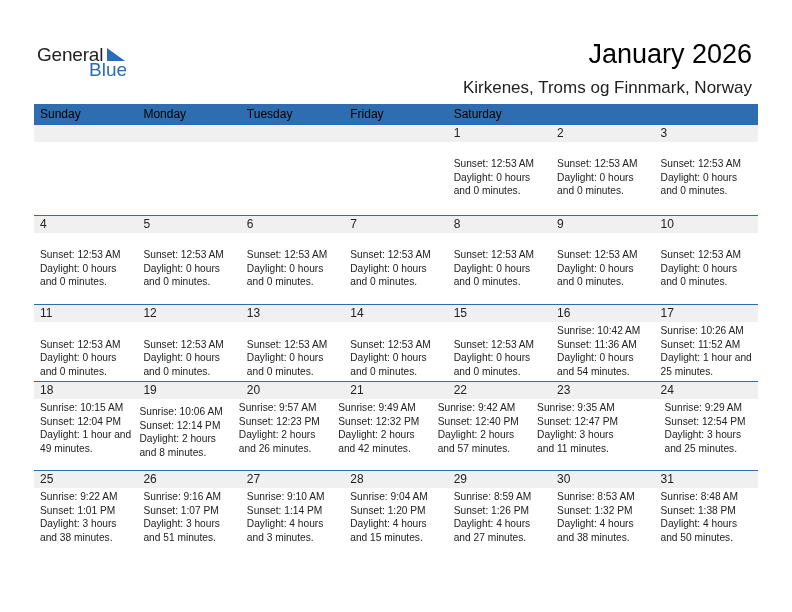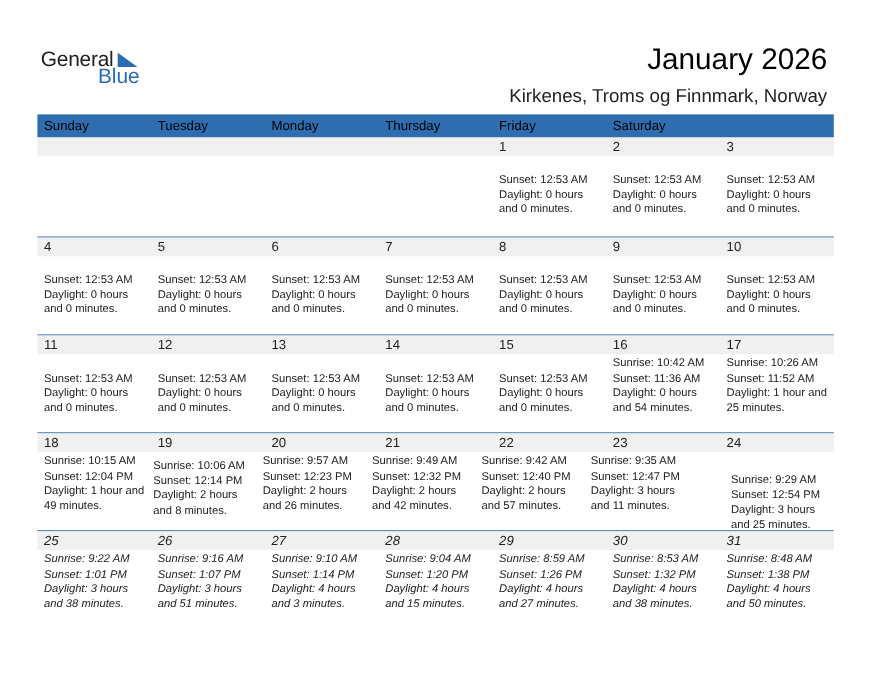--- a/index.html
+++ b/index.html
@@ -35,23 +35,22 @@
   <span class="tri"></span>
   <span class="blue">Blue</span>
 </div>
 
 <div class="title">January 2026</div>
 <div class="subtitle">Kirkenes, Troms og Finnmark, Norway</div>
 
 <div class="cal">
   <div class="head">
     <div class="hd">Sunday</div>
+    <div class="hd">Monday</div>
     <div class="hd">Tuesday</div>
-    <div class="hd">Monday</div>
-    <div class="hd">Thursday</div>
     <div class="hd">Friday</div>
     <div class="hd">Saturday</div>
   </div>
   <div id="weeks">
       <div class="week first" style="height: 90px;">
         <div class="strip">
           <div class="dn"></div>
           <div class="dn"></div>
           <div class="dn"></div>
           <div class="dn"></div>
@@ -132,21 +131,21 @@
             <span class="ln">and 0 minutes.</span>
           </div>
           <div class="cell" style="padding-top: 15px;">
             <span class="ln" style="height: 0px;"></span>
             <span class="ln">Sunset: 12:53 AM</span>
             <span class="ln">Daylight: 0 hours</span>
             <span class="ln">and 0 minutes.</span>
           </div>
         </div>
       </div>
-      <div class="week" style="height: 89px;">
+      <div class="week" style="height: 77px;">
         <div class="strip">
           <div class="dn">11</div>
           <div class="dn">12</div>
           <div class="dn">13</div>
           <div class="dn">14</div>
           <div class="dn">15</div>
           <div class="dn">16</div>
           <div class="dn">17</div>
         </div>
         <div class="body">
@@ -234,29 +233,29 @@
             <span class="ln">Sunset: 12:40 PM</span>
             <span class="ln">Daylight: 2 hours</span>
             <span class="ln">and 57 minutes.</span>
           </div>
           <div class="cell" style="padding-top: 2px;">
             <span class="ln">Sunrise: 9:35 AM</span>
             <span class="ln">Sunset: 12:47 PM</span>
             <span class="ln">Daylight: 3 hours</span>
             <span class="ln">and 11 minutes.</span>
           </div>
-          <div class="cell" style="padding-top: 19px; margin-left: 28px;">
+          <div class="cell" style="padding-top: 2px; margin-left: 28px;">
             <span class="ln">Sunrise: 9:29 AM</span>
             <span class="ln">Sunset: 12:54 PM</span>
             <span class="ln">Daylight: 3 hours</span>
             <span class="ln">and 25 minutes.</span>
           </div>
         </div>
       </div>
-      <div class="week" style="height: 89px; font-style: italic;">
+      <div class="week" style="height: 89px;">
         <div class="strip">
           <div class="dn">25</div>
           <div class="dn">26</div>
           <div class="dn">27</div>
           <div class="dn">28</div>
           <div class="dn">29</div>
           <div class="dn">30</div>
           <div class="dn">31</div>
         </div>
         <div class="body">

